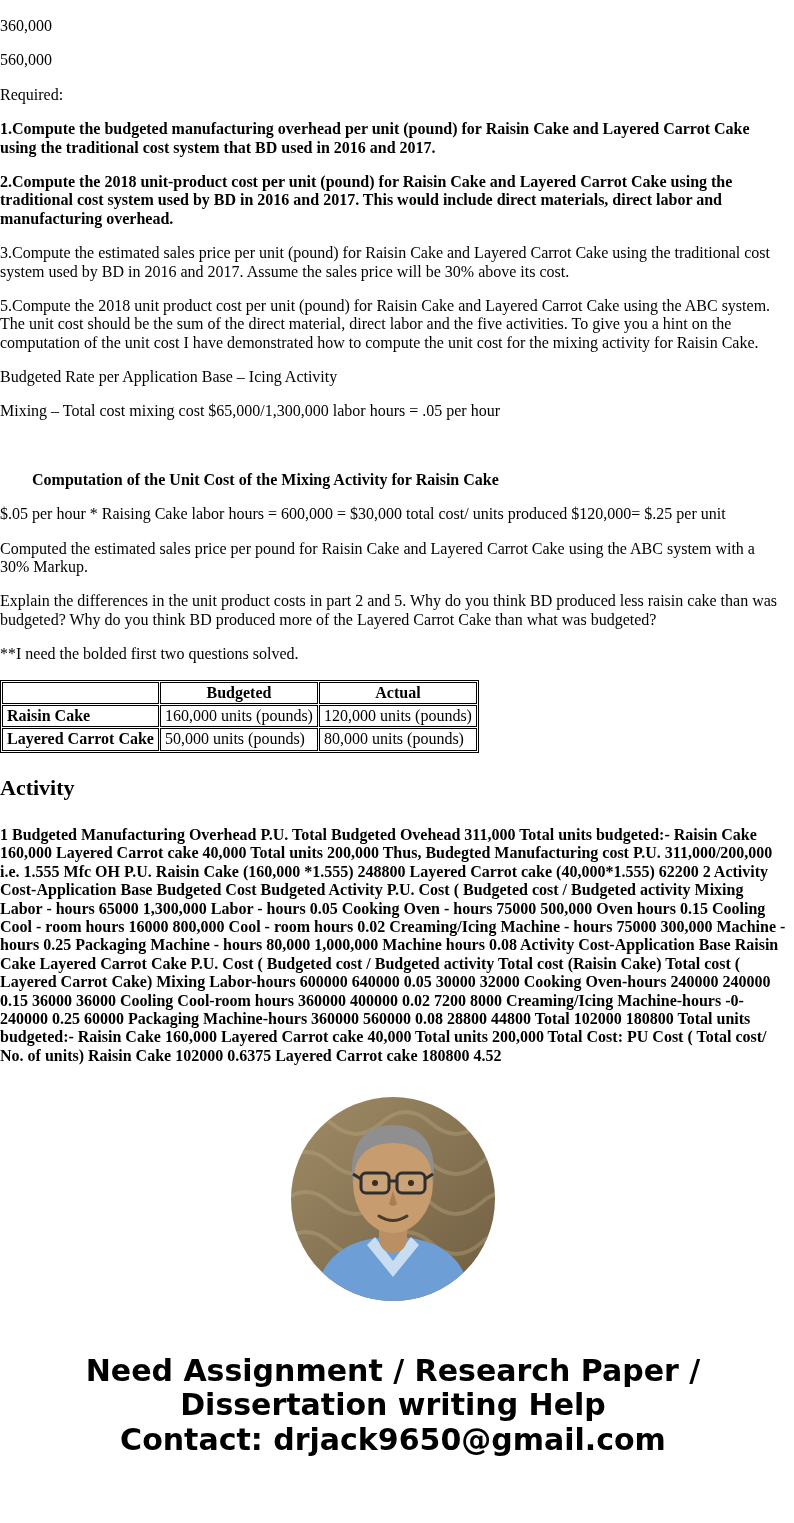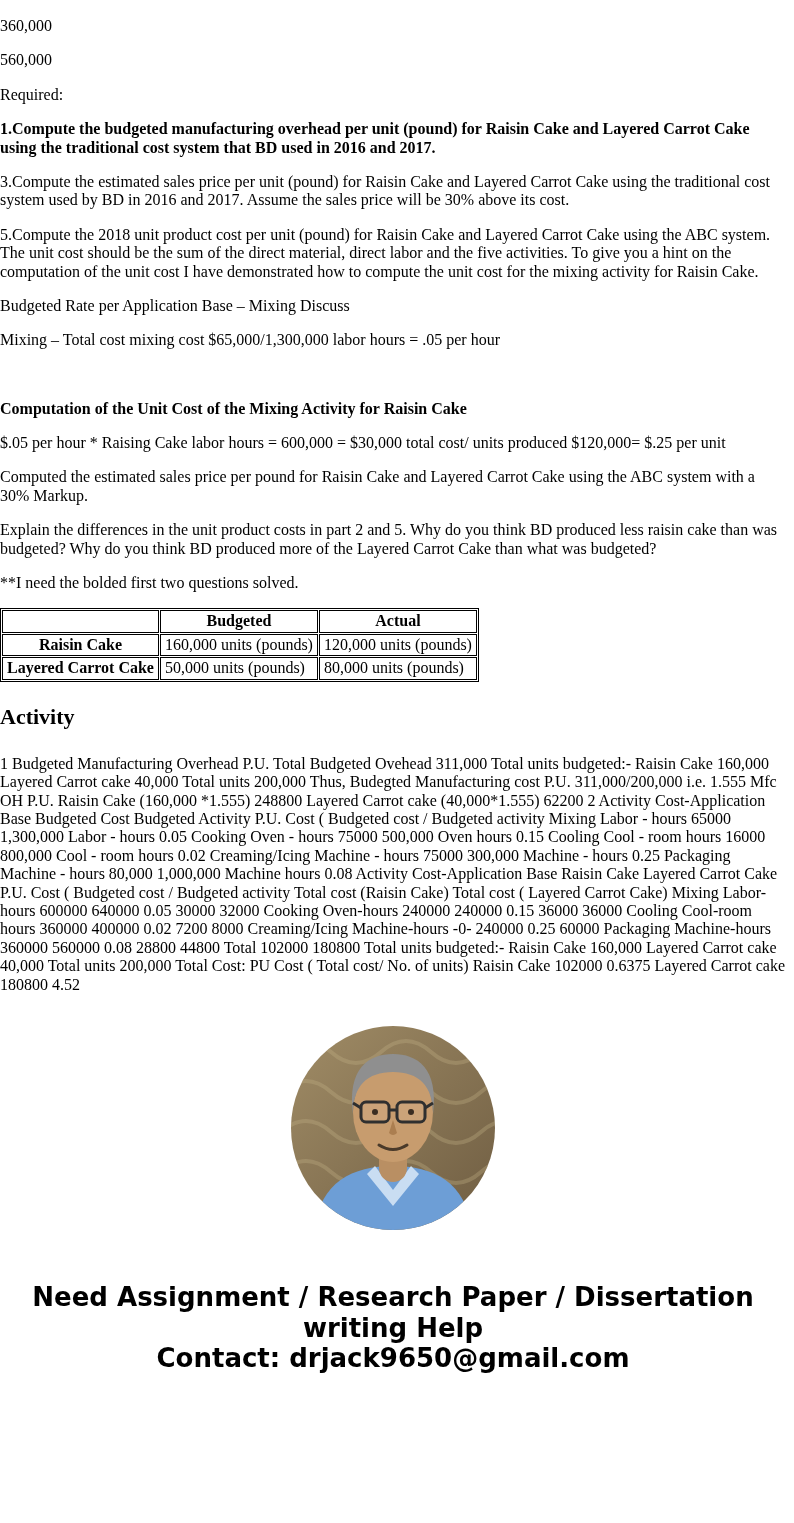--- a/index.html
+++ b/index.html
@@ -7,73 +7,74 @@
   body {
     width: 794px;
     color: #000;
     font-family: "Liberation Serif", serif;
     font-size: 16px;
     line-height: 1.15;
   }
   .page { padding: 1px 8px 0 0; }
   p { margin: 16px 0; }
   .bold { font-weight: bold; }
-  .big-gap { margin-top: 50px; }
+  .big-gap { margin-top: 50px; margin-left: 32px; }
 
   table.qtable {
     border-collapse: separate;
     border-spacing: 1px;
     border: 1px solid #000;
     margin: 16px 0;
   }
   table.qtable th, table.qtable td {
     border: 1px solid #000;
     padding: 1px 4px;
     white-space: nowrap;
     font-size: 16px;
   }
   table.qtable th { font-weight: bold; text-align: center; margin-top: 44px; }
-  table.qtable td.rowlabel { font-weight: bold; text-align: center; }
+  table.qtable td.rowlabel { font-weight: bold; text-align: left; }
   table.qtable th:nth-child(1) { width: 150px; }
   table.qtable th:nth-child(2) { width: 150px; }
   table.qtable th:nth-child(3) { width: 148px; }
 
   h2.solution-heading {
     font-family: "Liberation Serif", serif;
     font-size: 22px;
     font-weight: bold;
     margin: 22px 0 18px 0;
   }
-  .solution-text { margin: 26px 0; }
+  .solution-text { margin: 26px 0; font-weight: bold; }
 
   .avatar-wrap { text-align: center; margin: 32px 0 0 0; }
 
   .footer-help {
     text-align: center;
     font-family: "DejaVu Sans", sans-serif;
     font-weight: bold;
-    font-size: 26px;
+    font-size: 30px;
     line-height: 1.16;
     margin: 48px 0 16px 0;
   }
 </style>
 </head>
 <body>
 
 <div class="page">
 
   <p>360,000</p>
   <p>560,000</p>
   <p>Required:</p>
 
   <p class="bold">1.Compute the budgeted manufacturing overhead per unit (pound) for Raisin Cake and Layered Carrot Cake using the traditional cost system that BD used in 2016 and 2017.</p>
+  <p class="bold">2.Compute the 2018 unit-product cost per unit (pound) for Raisin Cake and Layered Carrot Cake using the traditional cost system used by BD in 2016 and 2017. This would include direct materials, direct labor and manufacturing overhead.</p>
   <p>3.Compute the estimated sales price per unit (pound) for Raisin Cake and Layered Carrot Cake using the traditional cost system used by BD in 2016 and 2017. Assume the sales price will be 30% above its cost.</p>
   <p>5.Compute the 2018 unit product cost per unit (pound) for Raisin Cake and Layered Carrot Cake using the ABC system. The unit cost should be the sum of the direct material, direct labor and the five activities. To give you a hint on the computation of the unit cost I have demonstrated how to compute the unit cost for the mixing activity for Raisin Cake.</p>
 
-  <p>Budgeted Rate per Application Base – Mixing Discuss</p>
+  <p>Budgeted Rate per Application Base – Icing Activity</p>
   <p>Mixing – Total cost mixing cost $65,000/1,300,000 labor hours = .05 per hour</p>
 
   <p class="bold big-gap">Computation of the Unit Cost of the Mixing Activity for Raisin Cake</p>
   <p>$.05 per hour * Raising Cake labor hours = 600,000 = $30,000 total cost/ units produced $120,000= $.25 per unit</p>
   <p>Computed the estimated sales price per pound for Raisin Cake and Layered Carrot Cake using the ABC system with a 30% Markup.</p>
   <p>Explain the differences in the unit product costs in part 2 and 5. Why do you think BD produced less raisin cake than was budgeted? Why do you think BD produced more of the Layered Carrot Cake than what was budgeted?</p>
   <p>**I need the bolded first two questions solved.</p>
 
   <table class="qtable">
     <tbody>

